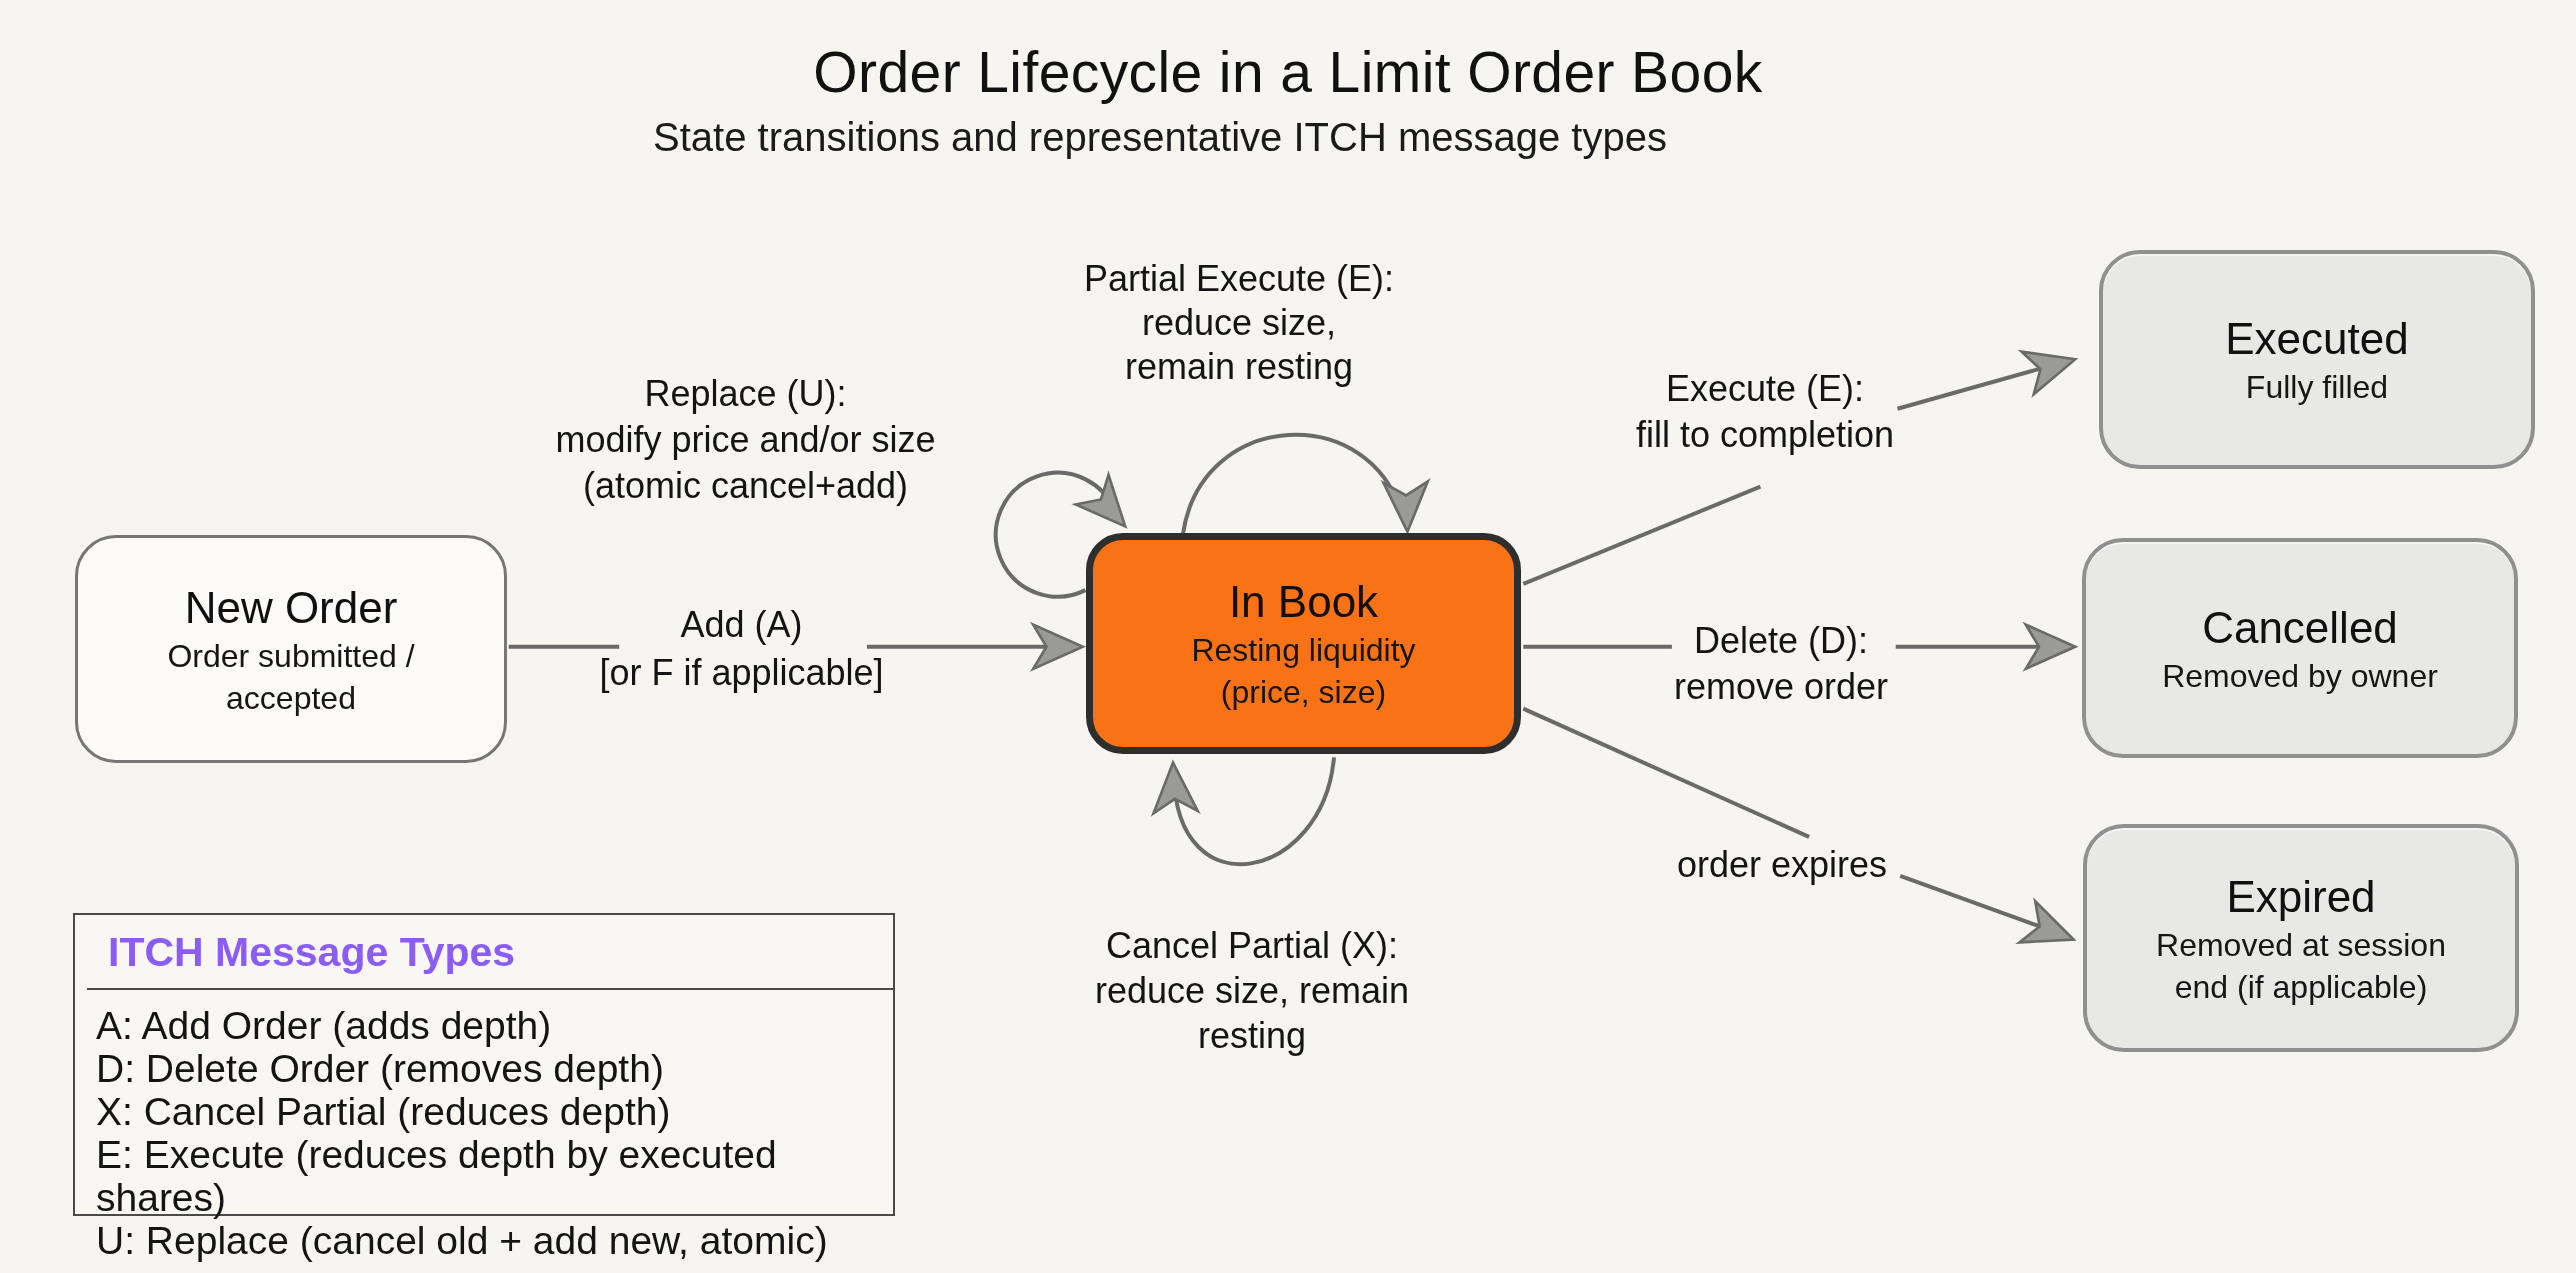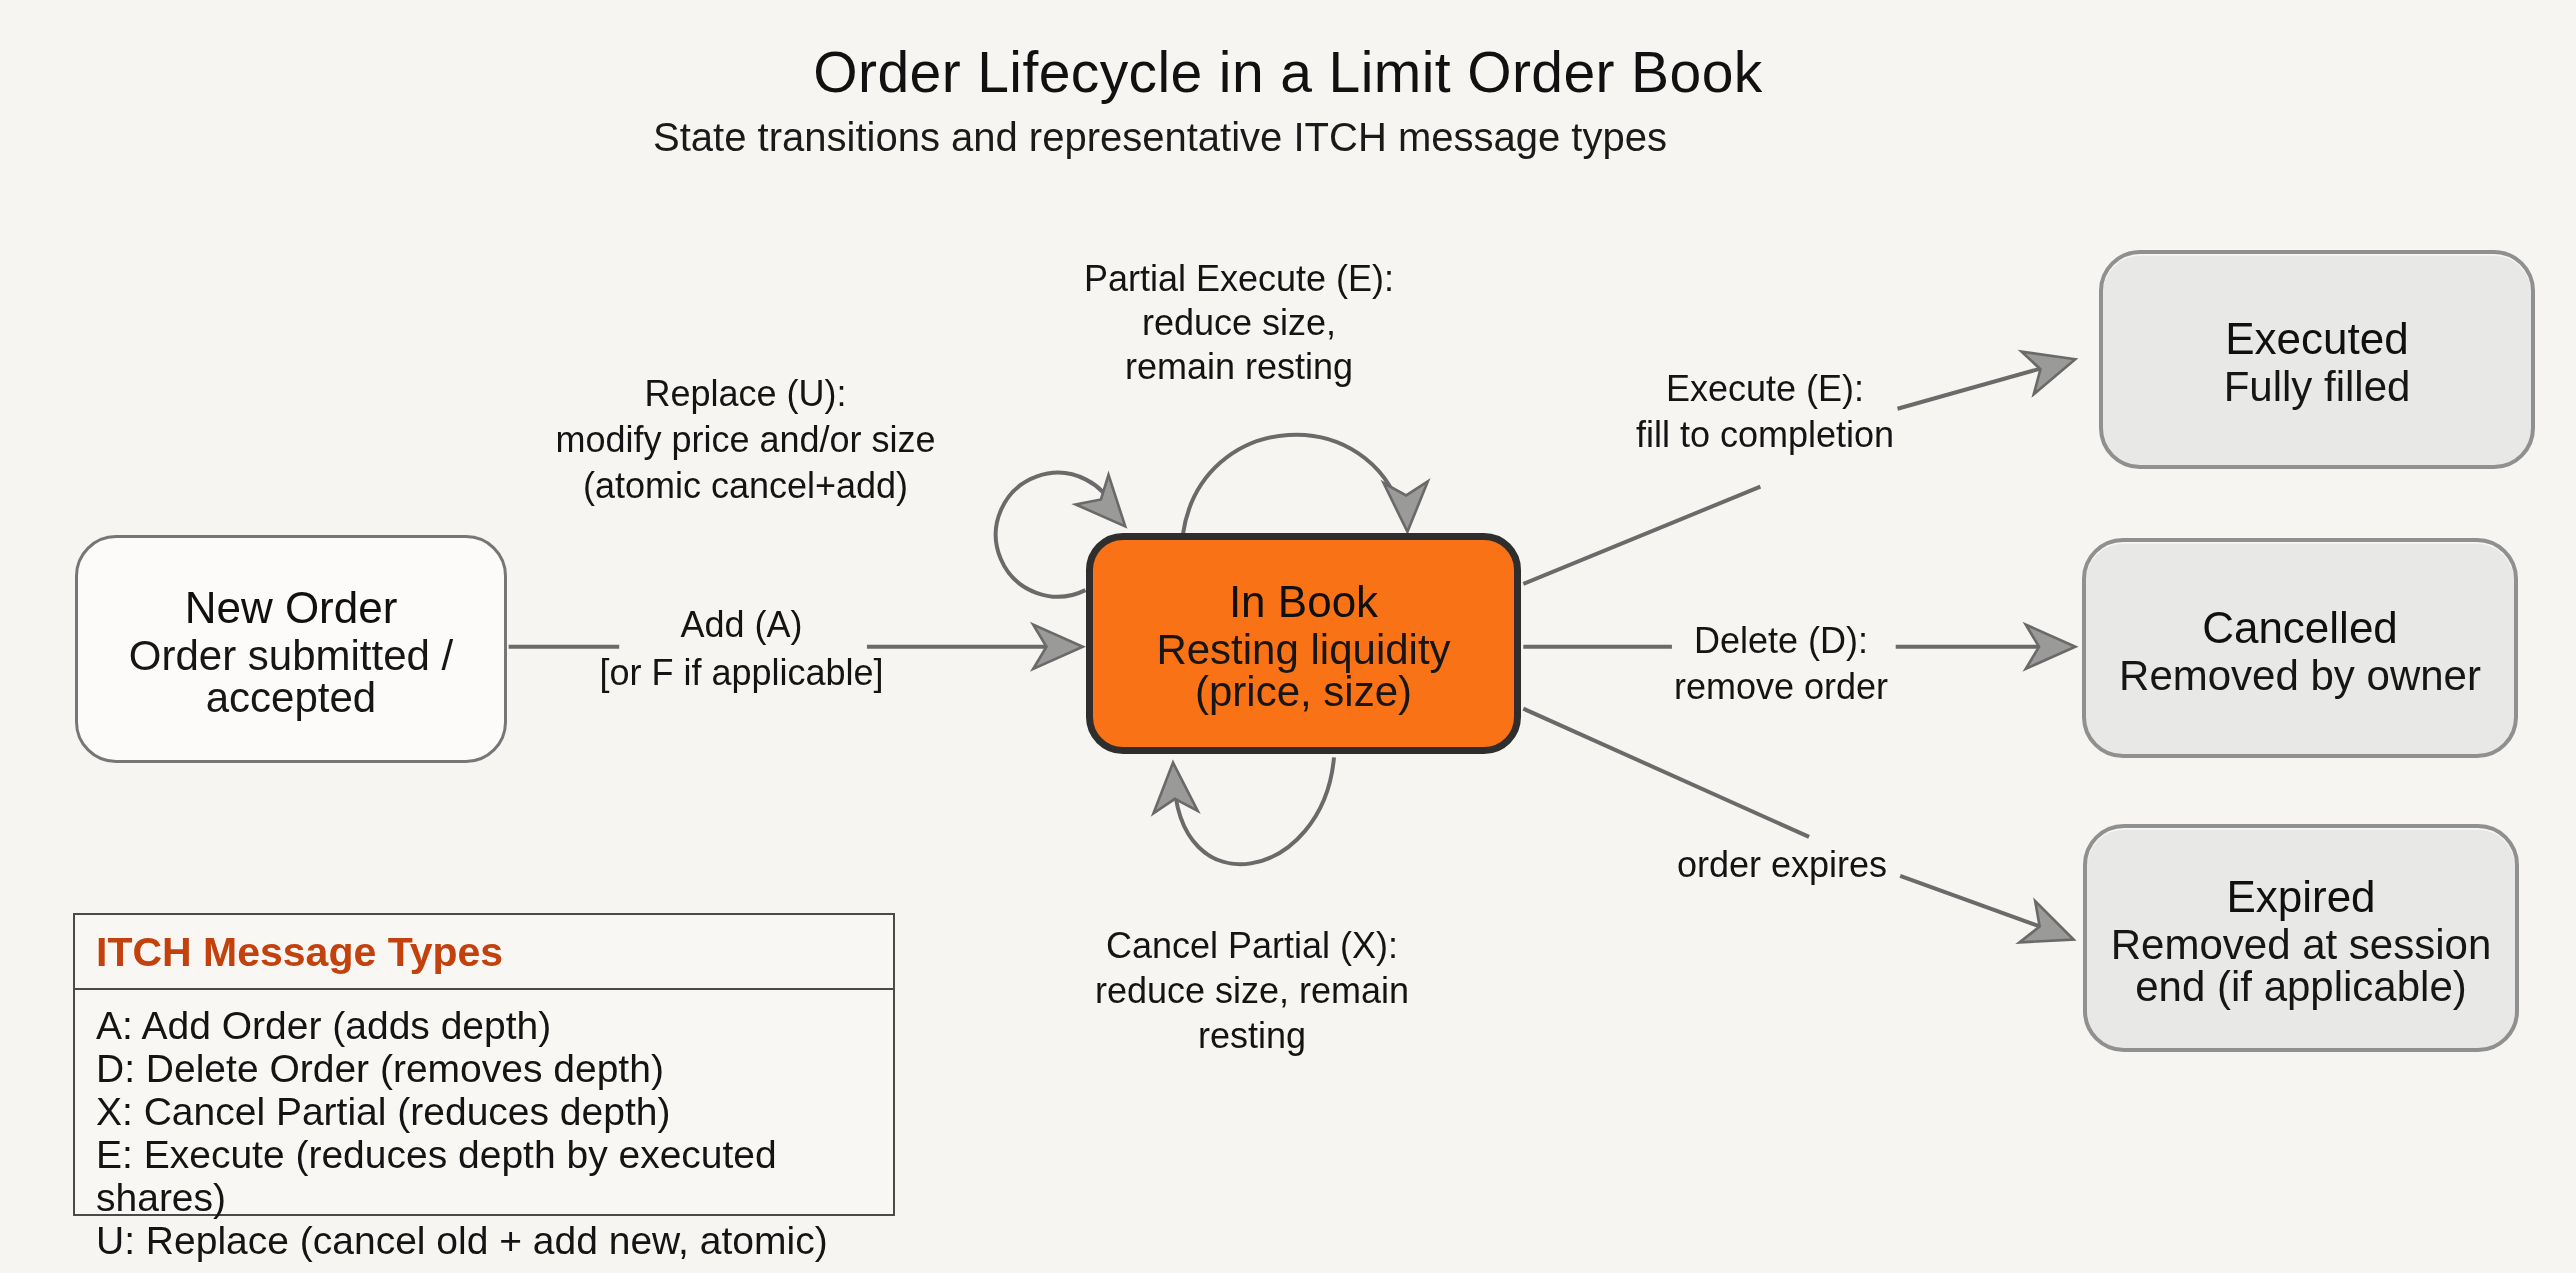--- a/index.html
+++ b/index.html
@@ -21,21 +21,21 @@
     position:absolute;left:0;top:115px;width:2320px;
     text-align:center;font-size:40px;font-weight:400;color:#1a1a1a;
   }
 
   .node{
     position:absolute;box-sizing:border-box;
     display:flex;flex-direction:column;align-items:center;justify-content:center;
     text-align:center;border-radius:41px;
   }
   .node-title{font-size:44px;line-height:55px;color:#101010;}
-  .node-sub{font-size:42px;line-height:42px;color:#161616;}
+  .node-sub{font-size:32px;line-height:42px;color:#161616;}
 
   .node-plain{background:#fcfbf9;border:3.5px solid #767676;}
   .node-current{background:#f97316;border:7px solid #2e2e2e;border-radius:37px;}
   .node-terminal{background:#e8e8e6;border:4.4px solid #909090;box-shadow:inset 0 1.8px 0 rgba(255,255,255,.6);}
 
   #node-new-order{left:75px;top:535px;width:432px;height:228px;}
   #node-in-book{left:1086px;top:533px;width:435px;height:221px;}
   #node-executed{left:2083px;top:250px;width:436px;height:219px;margin-left:16px;}
   #node-cancelled{left:2082px;top:538px;width:436px;height:220px;}
   #node-expired{left:2083px;top:824px;width:436px;height:228px;}
@@ -50,23 +50,24 @@
   #label-execute{left:1544px;top:366px;width:442px;}
   #label-delete{left:1560px;top:618px;width:442px;}
   #label-session{left:1561px;top:842px;width:442px;}
   #label-cancel{left:1000px;top:923px;width:504px;line-height:45px;}
 
   .legend{
     position:absolute;left:73px;top:913px;width:822px;height:303px;
     box-sizing:border-box;border:2.7px solid #4a4a4a;background:#f8f7f4;
   }
   .legend-header{
-    font-size:41px;font-weight:700;color:#c2410c;
+    font-size:41px;font-weight:700;color:#8b5cf6;
     padding:14px 0 12.4px 21px;
     border-bottom:2.7px solid #4a4a4a;
+    margin-left:12px;
   }
   .legend-items{padding:14px 17.7px 0 21px;}
   .legend-item{font-size:39px;line-height:43px;color:#141414;}
 </style>
 </head>
 <body>
 
 <div id="canvas">
 
   <svg id="edge-layer" viewBox="0 0 2912 1440" xmlns="http://www.w3.org/2000/svg">

